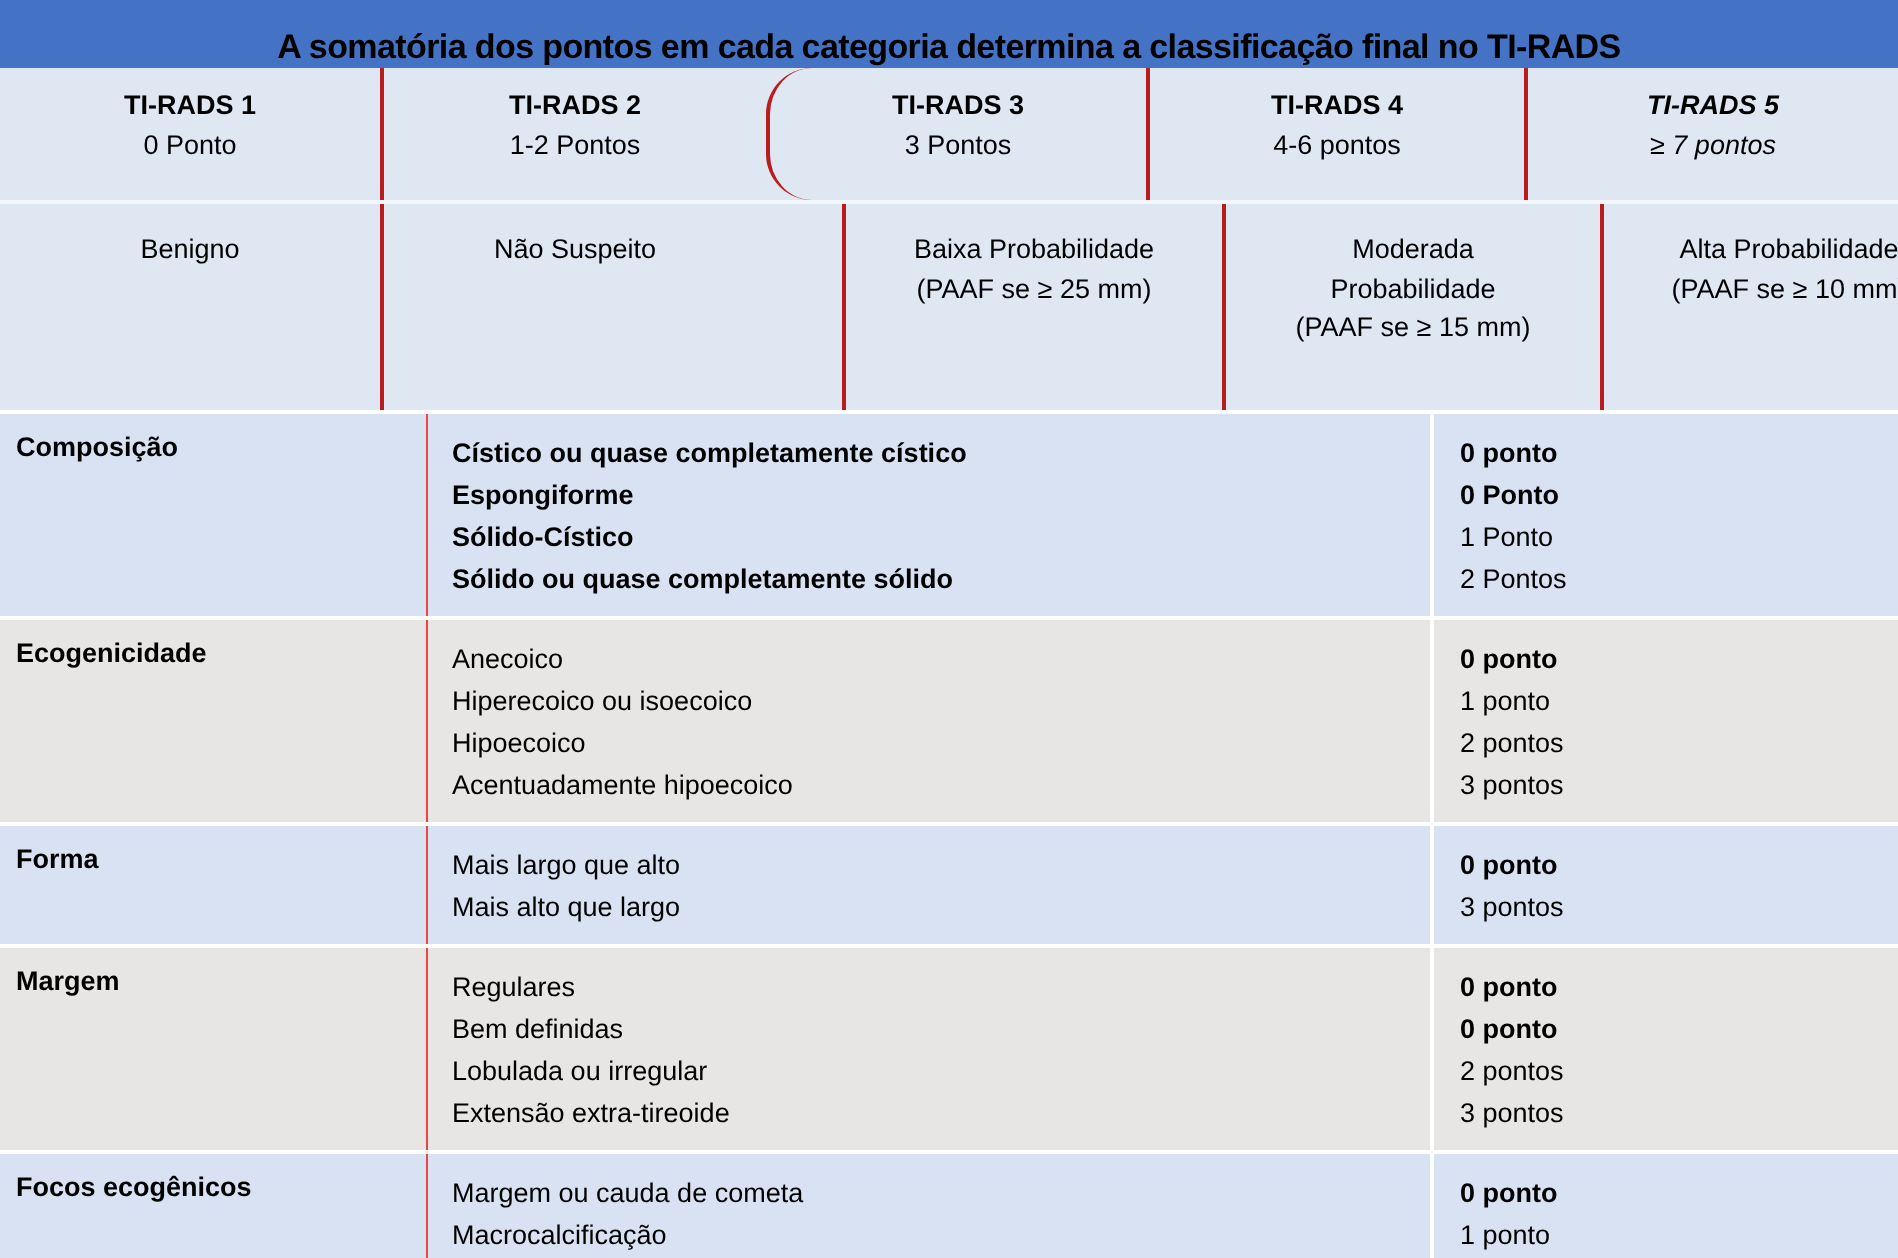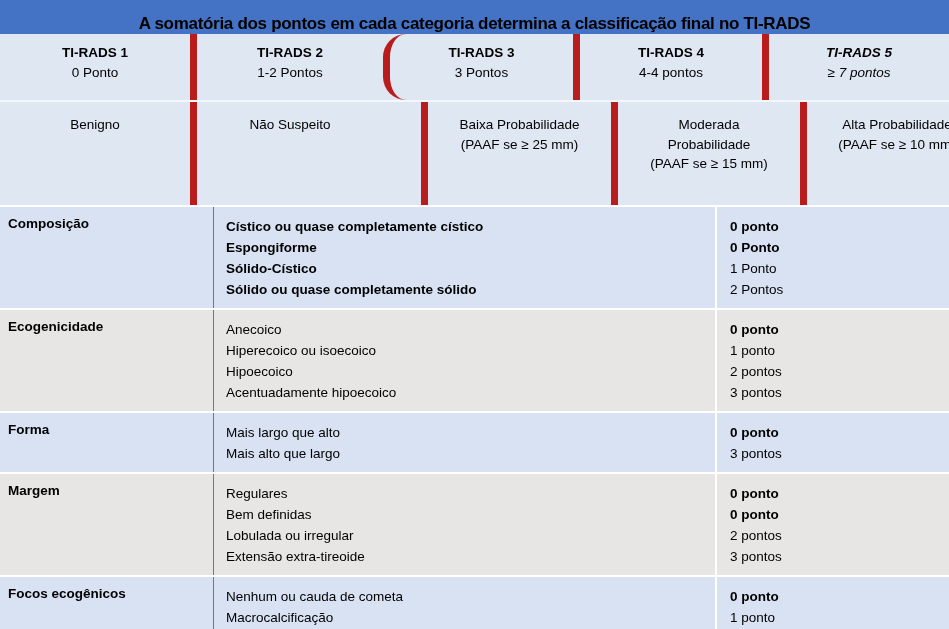--- a/index.html
+++ b/index.html
@@ -51,21 +51,21 @@
   }
   .cat-cell {
     box-sizing: border-box;
     display: flex;
     flex-direction: column;
     align-items: center;
     text-align: center;
     color: #000000;
     font-size: 13.5px;
     line-height: 1.45;
-    border-left: 7px solid #b91c1c;
+    border-left: 2px solid #b91c1c;
     padding-top: 9px;
   }
   .cat-cell:first-child {
     border-left: none;
   }
   .cat-row-bottom .cat-cell {
     padding-top: 13px;
   }
   .cat-cell .c-name {
     font-weight: bold;
@@ -140,21 +140,21 @@
       <div class="cat-cell" style="flex: 0 0 193px;">
         <span class="c-name">TI-RADS 2</span>
         <span class="c-pts">1-2 Pontos</span>
       </div>
       <div class="cat-cell" style="flex: 0 0 190px; border-radius: 23px;">
         <span class="c-name">TI-RADS 3</span>
         <span class="c-pts">3 Pontos</span>
       </div>
       <div class="cat-cell" style="flex: 0 0 189px;">
         <span class="c-name">TI-RADS 4</span>
-        <span class="c-pts">4-4 pontos</span>
+        <span class="c-pts">4-6 pontos</span>
       </div>
       <div class="cat-cell" style="flex: 0 0 187px; font-style: italic;">
         <span class="c-name">TI-RADS 5</span>
         <span class="c-pts">≥ 7 pontos</span>
       </div>
     </div>
 
   <div class="hdr-divider"></div>
 
   <div class="cat-header cat-row-bottom" id="cat-row-bottom">
@@ -232,21 +232,21 @@
         <div class="col-points">
           <div class="point-line strong">0 ponto</div>
           <div class="point-line strong">0 ponto</div>
           <div class="point-line normal">2 pontos</div>
           <div class="point-line normal">3 pontos</div>
         </div>
       </div>
       <div class="feature-section bg-blue">
         <div class="col-label">Focos ecogênicos</div>
         <div class="col-items">
-          <div class="item-line normal">Nenhum ou cauda de cometa</div>
+          <div class="item-line normal">Margem ou cauda de cometa</div>
           <div class="item-line normal">Macrocalcificação</div>
           <div class="item-line normal">Calcificação periférica</div>
         </div>
         <div class="col-points">
           <div class="point-line strong">0 ponto</div>
           <div class="point-line normal">1 ponto</div>
           <div class="point-line normal">2 pontos</div>
         </div>
       </div>
     </div>

